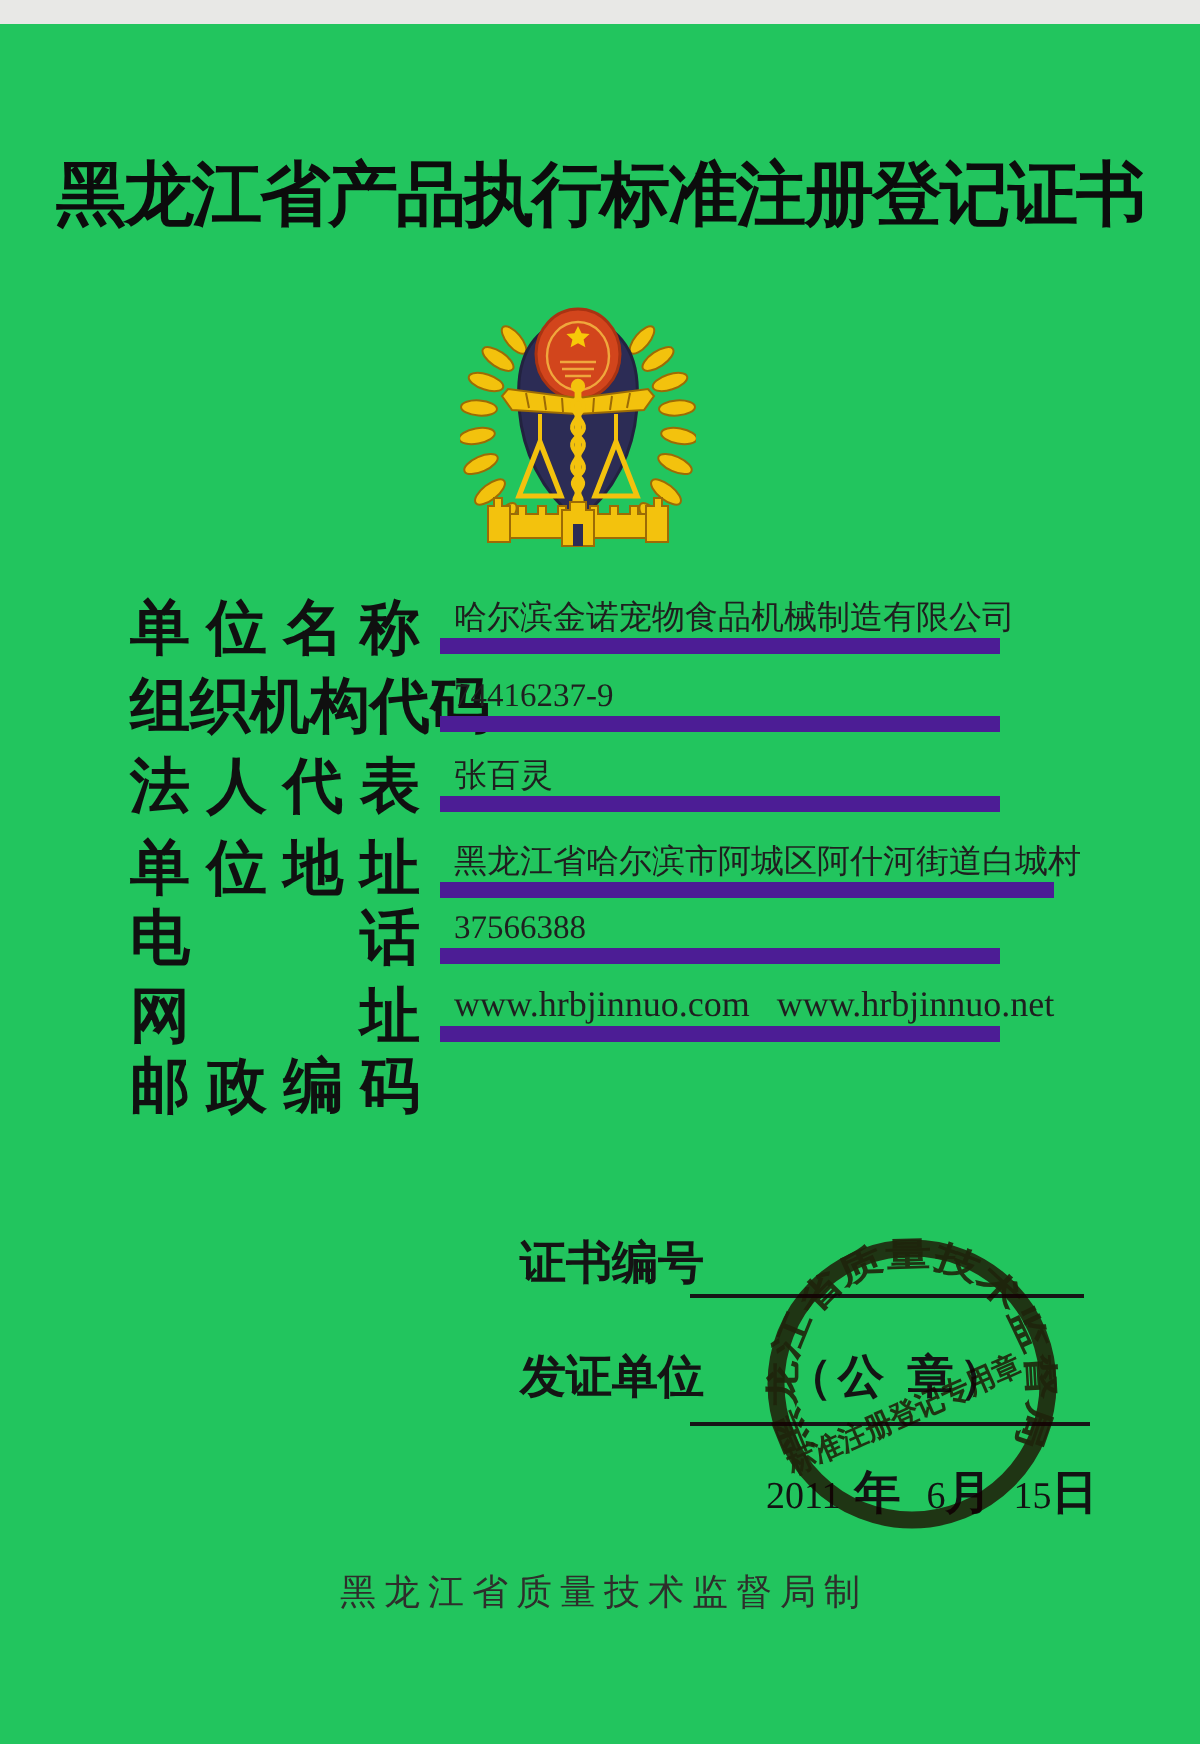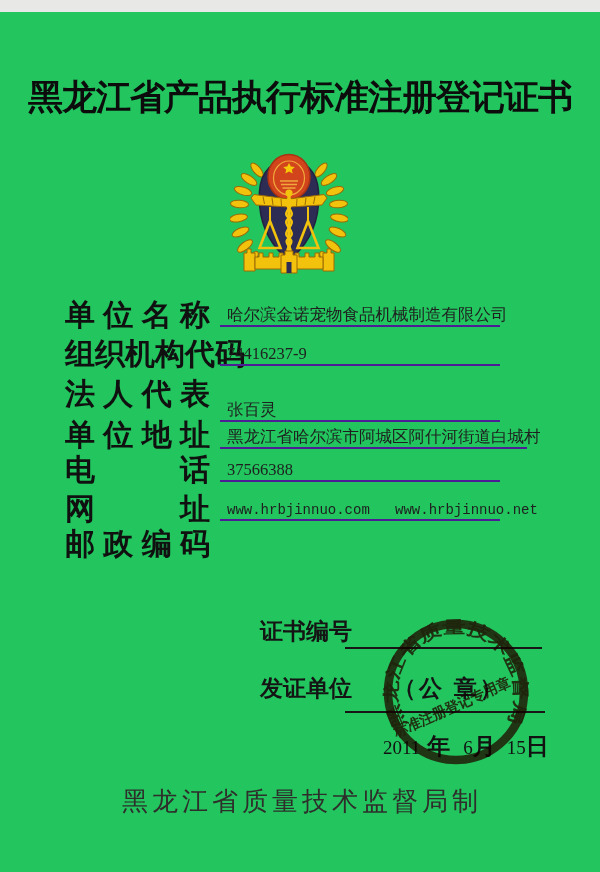--- a/index.html
+++ b/index.html
@@ -15,35 +15,35 @@
   }
   .emblem{position:absolute;left:230px;top:135px;}
   .frow{position:absolute;left:0;width:600px;height:30px;}
   .flabel{
     position:absolute;left:65px;width:145px;font-size:30px;font-weight:700;
     line-height:1.1;text-align:justify;text-align-last:justify;color:#101010;
     white-space:nowrap;letter-spacing:0;
   }
   .fvalue{
     position:absolute;left:220px;width:280px;height:28px;
-    border-bottom:2px solid #4c1d95;
+    border-bottom:8px solid #4c1d95;
     display:flex;align-items:flex-end;padding:0 0 2px 7px;box-sizing:border-box;
     font-size:16.5px;color:#1f1f1f;white-space:pre;line-height:1;
   }
   .fvalue.wide{width:307px;}
-  .fvalue.latin{font-size:14px;font-family:Liberation Mono, monospace;}
+  .fvalue.latin{font-size:18px;}
   .bblock{position:absolute;font-size:23px;font-weight:700;color:#141414;white-space:nowrap;text-align:right;}
   .bline{position:absolute;height:0;border-top:2px solid #161616;}
   .datewrap{position:absolute;left:383px;top:719px;white-space:nowrap;color:#121212;}
   .dnum{font-size:19px;font-weight:400;}
   .dunit{font-size:23px;font-weight:700;}
   .seal{position:absolute;left:381px;top:606px;mix-blend-mode:multiply;}
   .footer{
     position:absolute;left:0;top:772px;width:600px;text-align:center;
-    font-size:26px;font-weight:500;letter-spacing:4px;text-indent:4px;
+    font-size:18px;font-weight:500;letter-spacing:4px;text-indent:4px;
     color:#2e2e2b;white-space:nowrap;
   }
 </style>
 </head>
 <body>
 
 <div id="page">
 
   <div class="title">黑龙江省产品执行标准注册登记证书</div>
 
@@ -98,21 +98,21 @@
   <div class="frow" style="top:286px">
     <span class="flabel">单位名称</span>
     <span class="fvalue" style="top:1px">哈尔滨金诺宠物食品机械制造有限公司</span>
   </div>
   <div class="frow" style="top:325px">
     <span class="flabel">组织机构代码</span>
     <span class="fvalue" style="top:1px">74416237-9</span>
   </div>
   <div class="frow" style="top:365px">
     <span class="flabel">法人代表</span>
-    <span class="fvalue" style="top:17px">张百灵</span>
+    <span class="fvalue" style="top:1px">张百灵</span>
   </div>
   <div class="frow" style="top:406px">
     <span class="flabel">单位地址</span>
     <span class="fvalue wide" style="top:3px">黑龙江省哈尔滨市阿城区阿什河街道白城村</span>
   </div>
   <div class="frow" style="top:441px">
     <span class="flabel">电话</span>
     <span class="fvalue" style="top:1px">37566388</span>
   </div>
   <div class="frow" style="top:480px">

